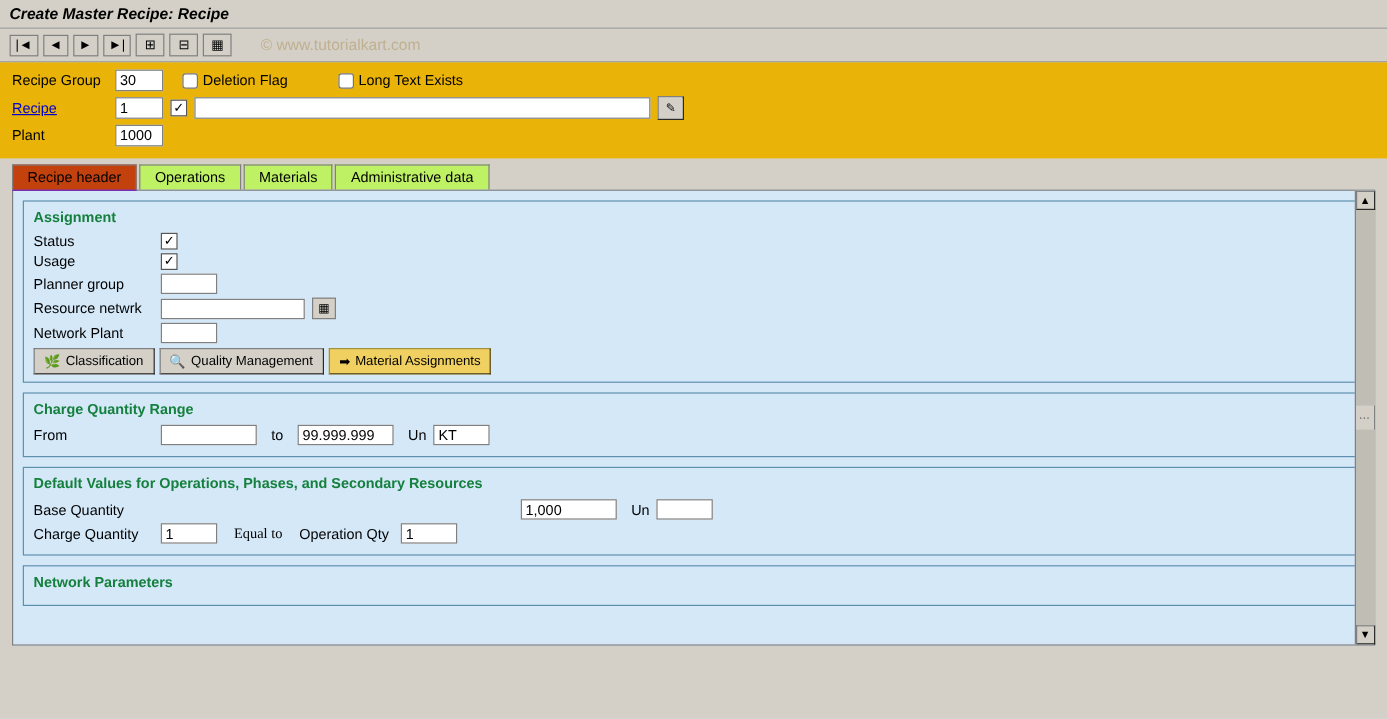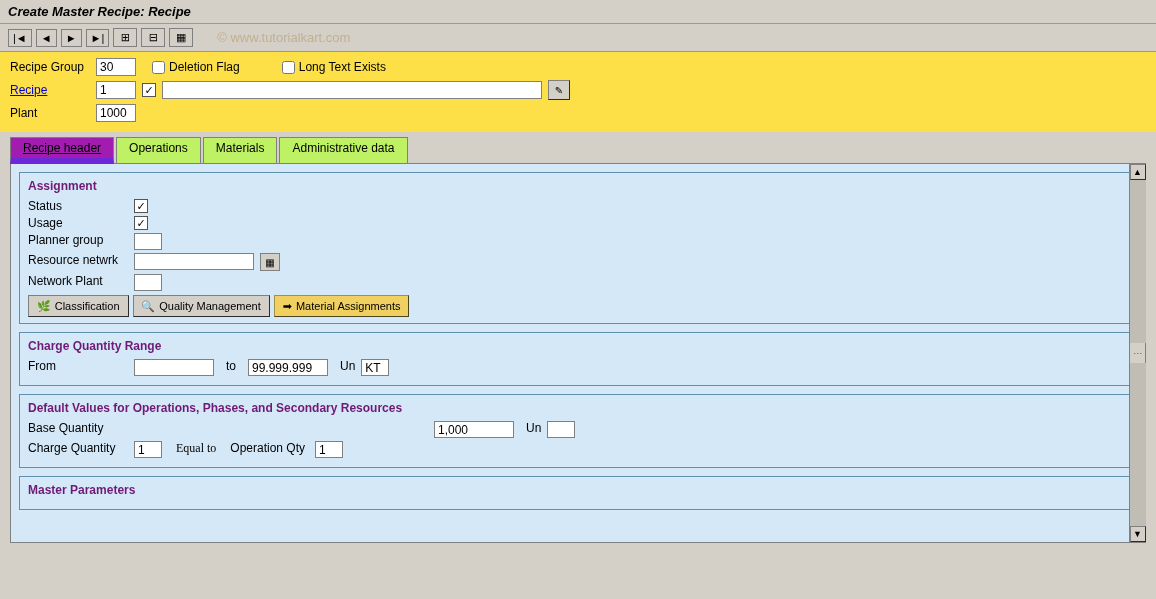--- a/index.html
+++ b/index.html
@@ -33,21 +33,21 @@
       font-size: 11px;
       min-width: 20px;
       text-align: center;
     }
     .watermark {
       color: #c0b090;
       font-size: 13px;
       margin-left: 20px;
     }
     .form-area {
-      background: #fde047;
+      background: #eab308;
       padding: 6px 10px;
     }
     .form-row {
       display: flex;
       align-items: center;
       margin-bottom: 4px;
       gap: 6px;
     }
     .form-label {
       min-width: 80px;
@@ -85,64 +85,63 @@
       padding: 3px 12px;
       border: 1px solid #808080;
       border-bottom: none;
       cursor: pointer;
       font-size: 12px;
       background: #bef264;
       position: relative;
       top: 1px;
     }
     .tab.active {
-      background: #a21caf;
-      border-bottom: 6px solid #6d28d9;
+      background: #c2410c;
+      border-bottom: 1px solid #6d28d9;
       font-weight: normal;
       z-index: 2;
-      text-decoration: underline;
     }
     .main-content {
       background: #d4e8f8;
       border: 1px solid #808080;
       margin: 0 10px 8px 10px;
       padding: 8px;
       position: relative;
       min-height: 380px;
     }
     .section-box {
       border: 1px solid #6090b0;
       background: #d4e8f8;
       margin-bottom: 8px;
       padding: 6px 8px;
     }
     .section-title {
       font-size: 12px;
       font-weight: bold;
       margin-bottom: 6px;
-      color: #701a75;
+      color: #15803d;
     }
     .inner-row {
       display: flex;
-      align-items: flex-start;
+      align-items: center;
       margin-bottom: 3px;
       gap: 6px;
     }
     .inner-label {
       min-width: 100px;
       font-size: 12px;
     }
     .inner-input {
       border: 1px solid #808080;
       background: #fff;
       height: 17px;
       font-size: 12px;
       padding: 1px 3px;
     }
-    .inner-input.w30 { width: 28px; }
+    .inner-input.w30 { width: 47px; }
     .inner-input.w120 { width: 120px; }
     .inner-input.w80 { width: 80px; }
     .grid-btn {
       background: #d4d0c8;
       border: 1px solid #808080;
       width: 20px; height: 18px;
       cursor: pointer;
       display: flex; align-items: center; justify-content: center;
       font-size: 10px;
     }
@@ -336,21 +335,21 @@
     <div class="inner-row">
       <span class="inner-label">Charge Quantity</span>
       <input class="inner-input w30" value="1" style="">
       <span style="margin: 0 8px; font-family: Liberation Serif, serif;">Equal to</span>
       <span style="margin-right:4px;">Operation Qty</span>
       <input class="inner-input w30" value="1" style="">
     </div>
   </div>
 
   <div class="section-box">
-    <div class="section-title">Master Parameters</div>
+    <div class="section-title">Network Parameters</div>
   </div>
 
   <div class="scrollbar">
     <div class="scroll-arrow">▲</div>
     <div class="scroll-track"></div>
     <div style="height:20px; display:flex; align-items:center; justify-content:center; font-size:9px; color:#666; writing-mode:vertical-rl;">⋮</div>
     <div class="scroll-track"></div>
     <div class="scroll-arrow">▼</div>
   </div>
 </div>

